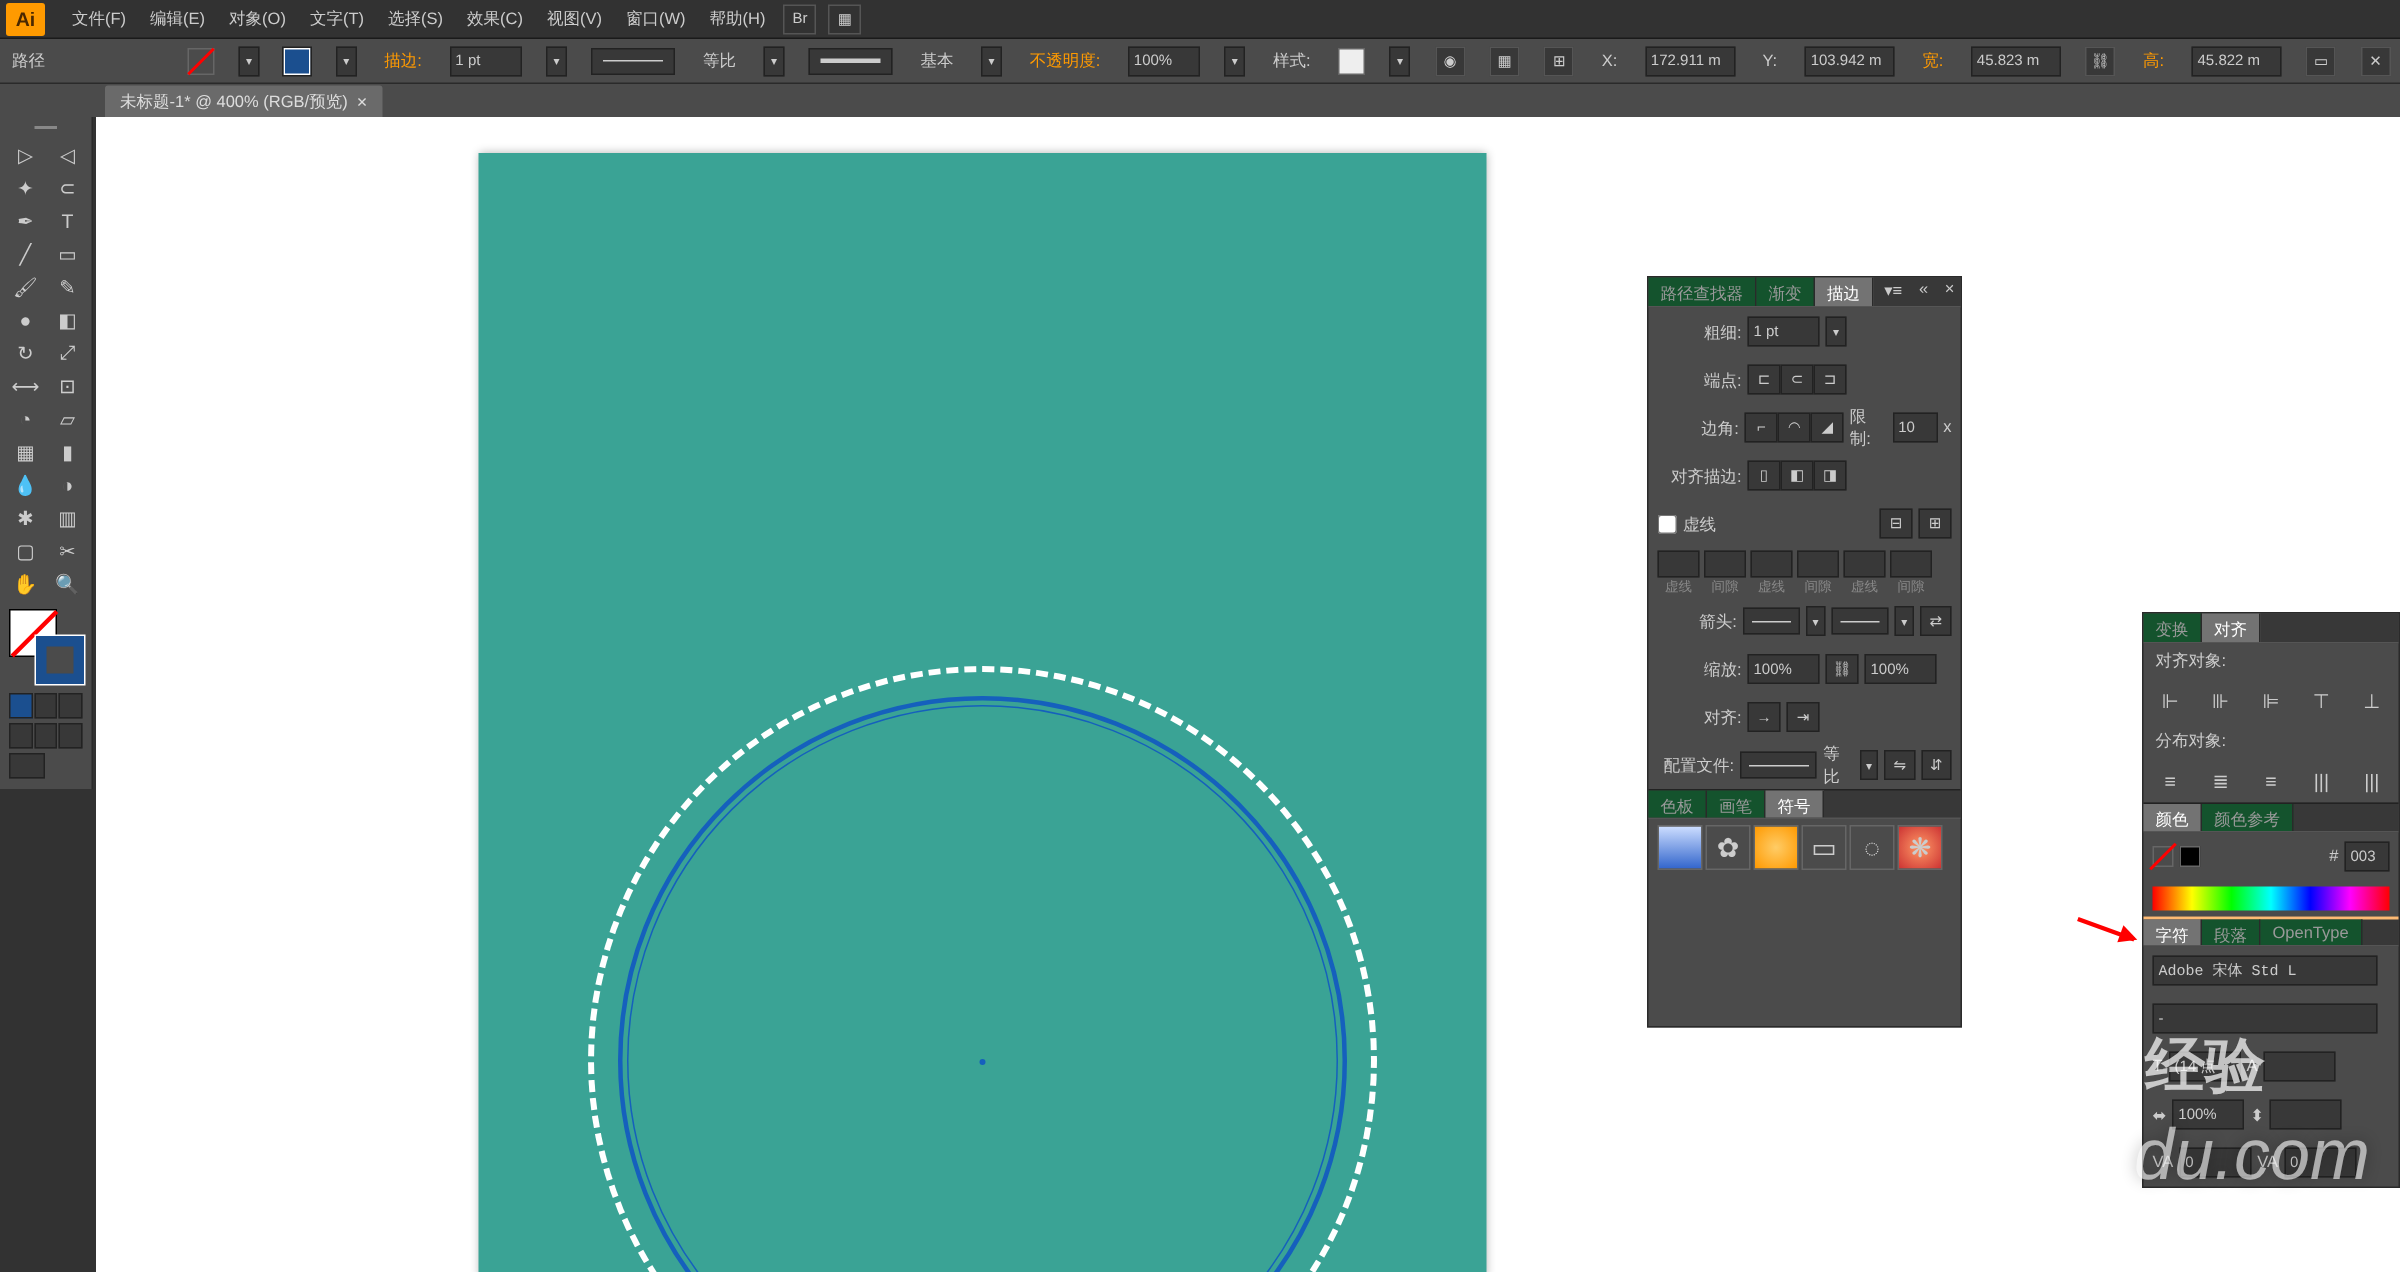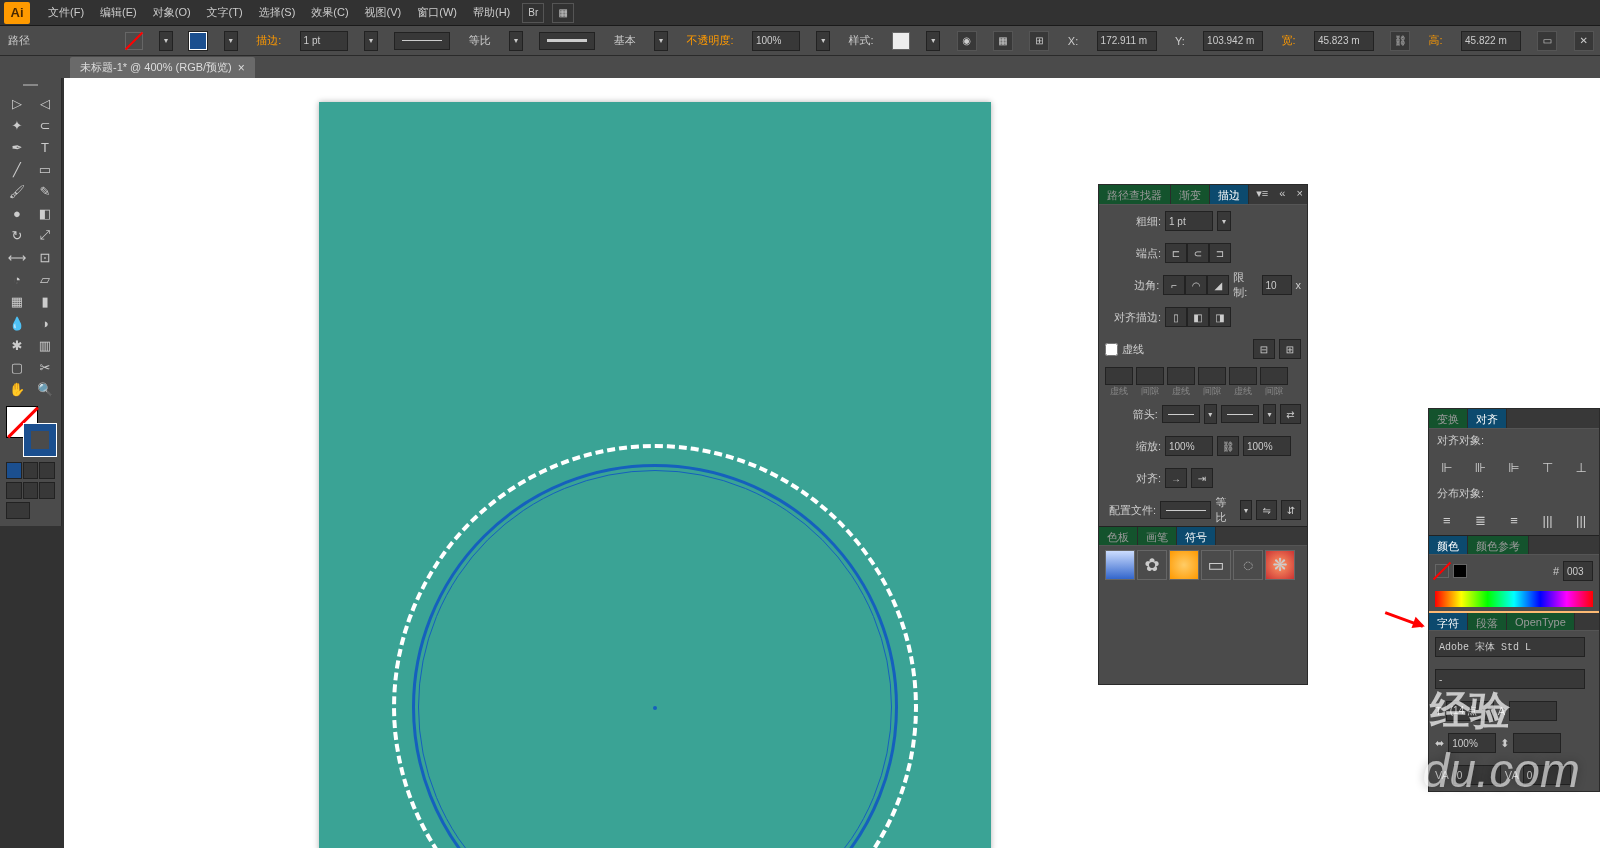--- a/index.html
+++ b/index.html
@@ -36,21 +36,21 @@
 .mode-btn.active { background:#1b4f8f; }
 .canvas-area { position:absolute; left:64px; top:78px; right:0; bottom:0; background:#fff; overflow:hidden; }
 .artboard { position:absolute; left:255px; top:24px; width:672px; height:750px; background:#3aa395; box-shadow:0 0 6px rgba(0,0,0,.3); }
 .outer-circle { position:absolute; left:50%; top:342px; transform:translateX(-50%); width:526px; height:526px; border:4px dashed #fff; border-radius:50%; }
 .inner-circle { position:absolute; left:50%; top:362px; transform:translateX(-50%); width:486px; height:486px; border:3px solid #1560bd; border-radius:50%; }
 .inner-circle::after { content:''; position:absolute; inset:3px; border:1px solid #1560bd; border-radius:50%; }
 .center-dot { position:absolute; left:50%; top:604px; width:4px; height:4px; background:#1560bd; transform:translateX(-50%); border-radius:50%; }
 .panel { position:absolute; background:#4b4b4b; border:1px solid #2a2a2a; font-size:11px; color:#ccc; }
 .panel-header { display:flex; height:20px; background:#383838; border-bottom:1px solid #555; }
 .panel-tab { padding:3px 8px; background:#4b4b4b; border-right:1px solid #2a2a2a; cursor:pointer; }
-.panel-tab.active { background:#0c4a6e; color:#fff; }
+.panel-tab.active { background:#737373; color:#fff; }
 .panel-tab:not(.active) { background:#14532d; color:#999; }
 .panel-close { margin-left:auto; padding:2px 4px; cursor:pointer; }
 .panel-row { display:flex; align-items:center; height:24px; padding:16px 6px; gap:4px; }
 .panel-row .lbl { width:56px; text-align:right; }
 .btn-group { display:flex; gap:0; }
 .small-btn { width:22px; height:20px; background:#383838; border:1px solid #222; display:flex; align-items:center; justify-content:center; font-size:10px; }
 .dash-inputs { display:flex; gap:3px; padding:0 6px; margin-top:2px; }
 .dash-inputs input { width:28px; height:18px; background:#383838; border:1px solid #222; color:#888; font-size:9px; text-align:center; }
 .dash-labels { display:flex; gap:3px; padding:0 6px; font-size:9px; color:#888; }
 .dash-labels span { width:28px; text-align:center; }

